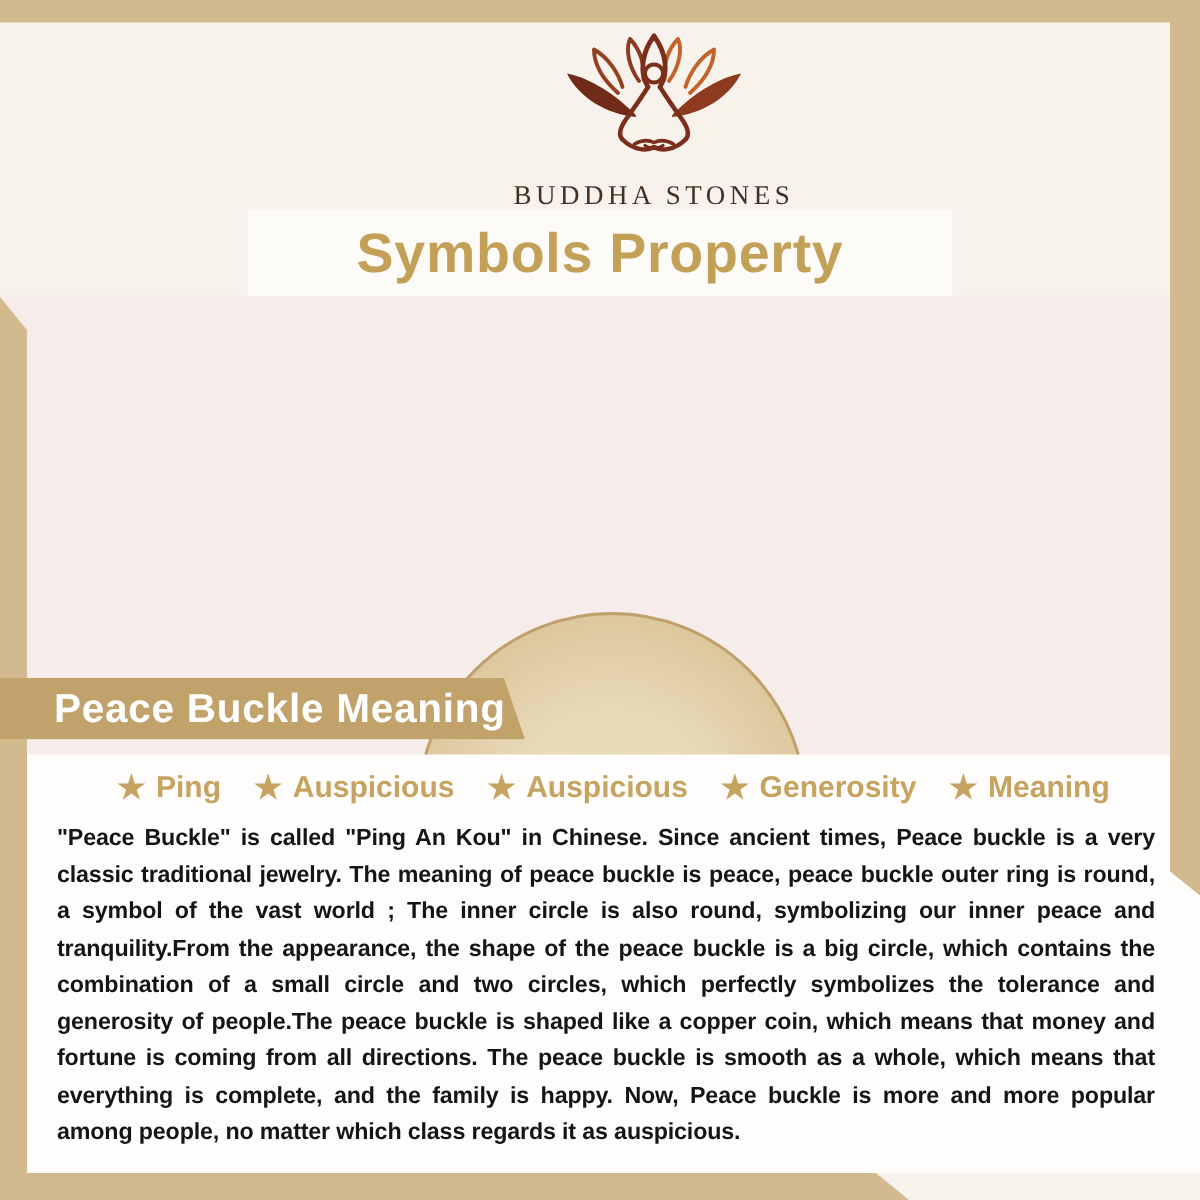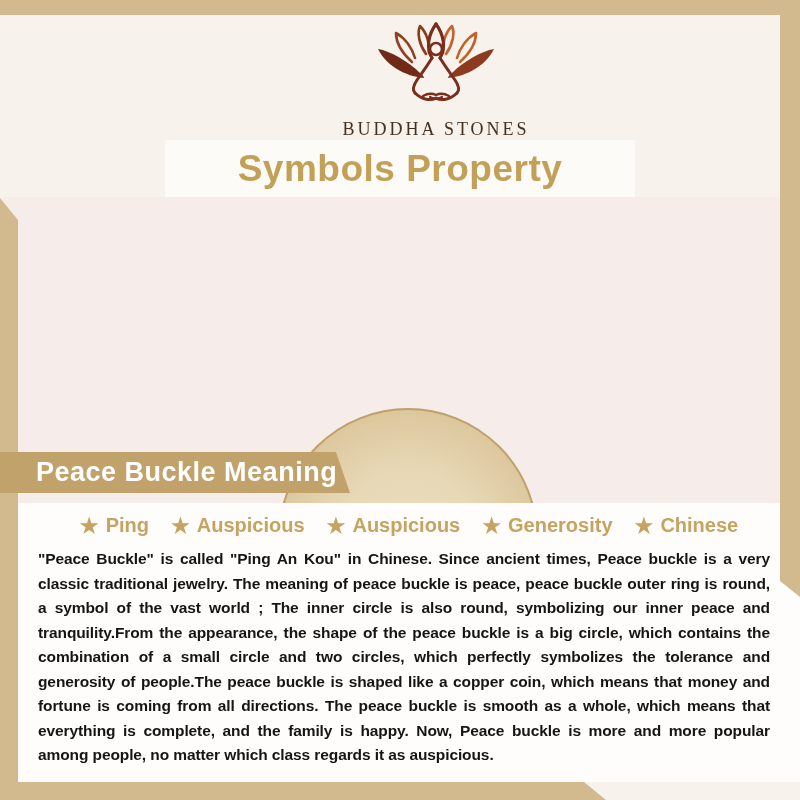--- a/index.html
+++ b/index.html
@@ -122,21 +122,21 @@
       <span class="star-item">
         <span class="star-glyph">★</span>
         <span>Auspicious</span>
       </span>
       <span class="star-item">
         <span class="star-glyph">★</span>
         <span>Generosity</span>
       </span>
       <span class="star-item">
         <span class="star-glyph">★</span>
-        <span>Chinese</span>
+        <span>Meaning</span>
       </span>
     </div>
     <p class="desc">"Peace Buckle" is called "Ping An Kou" in Chinese. Since ancient times, Peace buckle is a very classic traditional jewelry. The meaning of peace buckle is peace, peace buckle outer ring is round, a symbol of the vast world ; The inner circle is also round, symbolizing our inner peace and tranquility.From the appearance, the shape of the peace buckle is a big circle, which contains the combination of a small circle and two circles, which perfectly symbolizes the tolerance and generosity of people.The peace buckle is shaped like a copper coin, which means that money and fortune is coming from all directions. The peace buckle is smooth as a whole, which means that everything is complete, and the family is happy. Now, Peace buckle is more and more popular among people, no matter which class regards it as auspicious.</p>
   </div>
 
   <div class="top-bar"></div>
   <div class="right-strip"></div>
   <div class="left-strip"></div>
   <div class="bottom-strip"></div>
 

